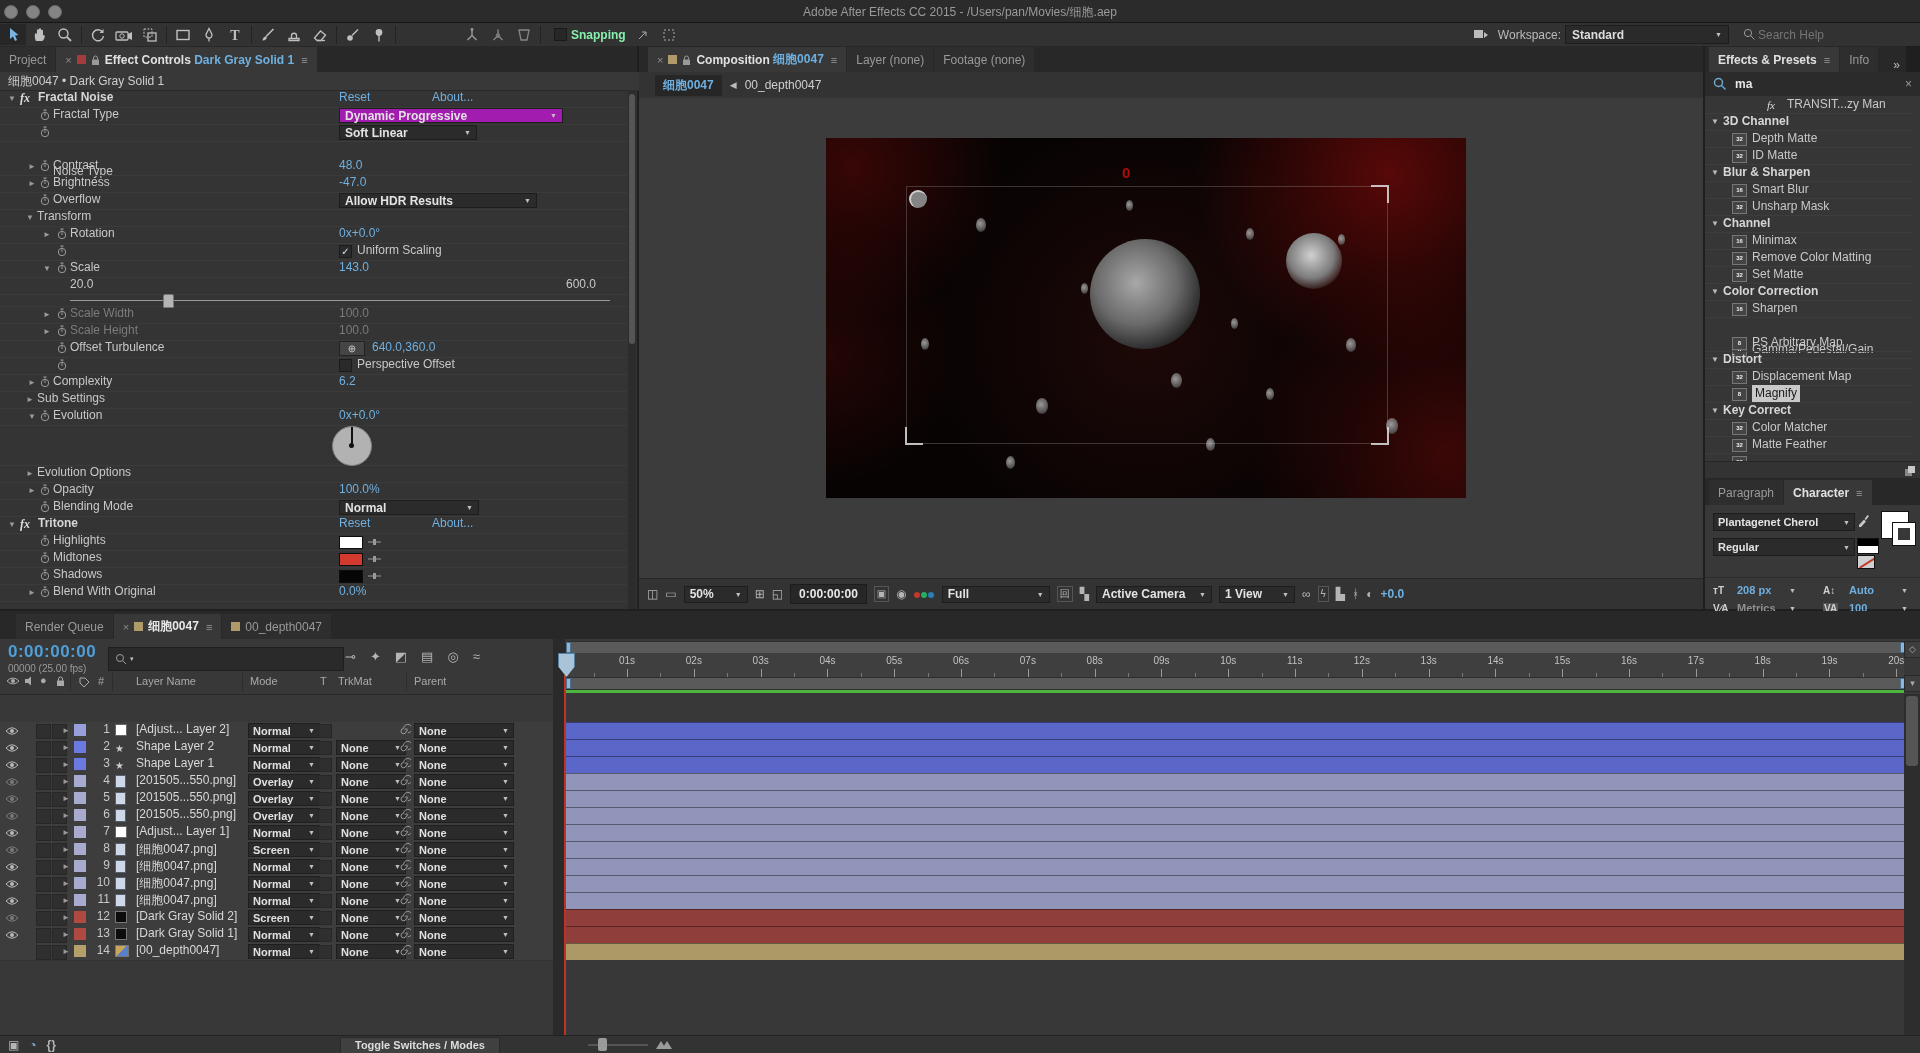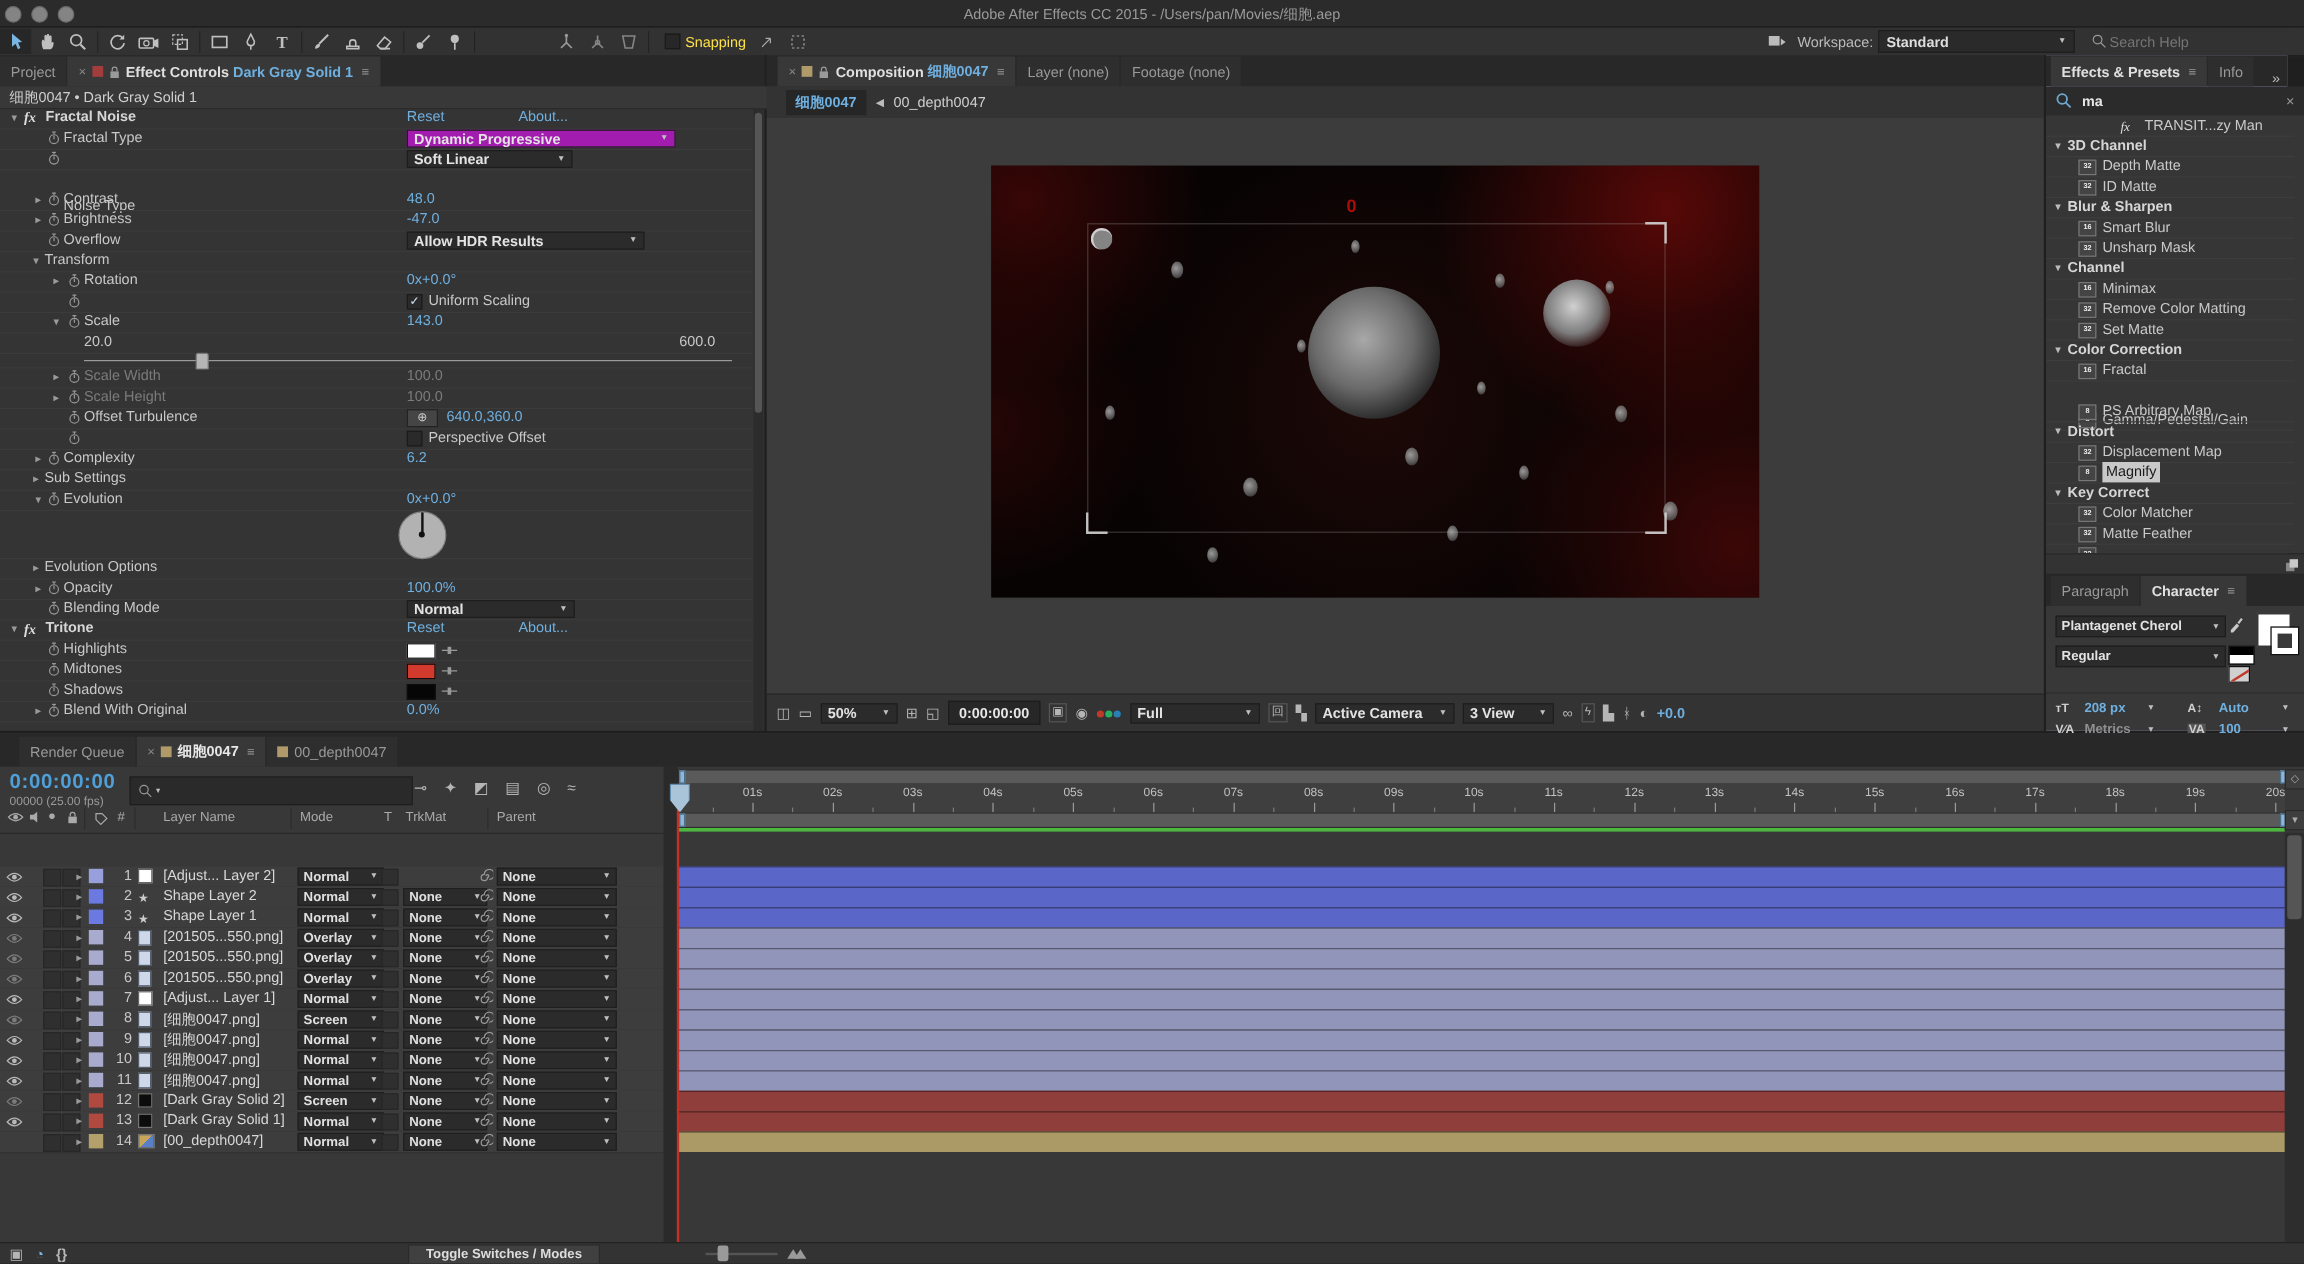--- a/index.html
+++ b/index.html
@@ -9,21 +9,21 @@
   .abs{position:absolute}
   
   #titlebar{left:0;top:0;width:1920px;height:22px;background:#2b2b2b;border-bottom:1px solid #161616}
   .tl{width:12px;height:12px;border-radius:50%;background:#848484;display:inline-block;margin:5px 4px 0 4px;border:1px solid #6a6a6a}
   #win-title{left:0;top:4px;width:1920px;text-align:center;color:#9a9a9a;font-size:12px}
   
   #toolbar{left:0;top:23px;width:1920px;height:23px;background:#323232;border-bottom:1px solid #1c1c1c;display:flex;align-items:center}
   .tool{width:26px;height:21px;display:flex;align-items:center;justify-content:center}
   .tool.active{background:#272727}
   .vsep{width:1px;height:18px;background:#232323;margin:0 3px}
-  .tb-label{color:#fde047;font-size:12px;font-weight:normal;margin:0 4px}
+  .tb-label{color:#86efac;font-size:12px;font-weight:bold;margin:0 4px}
   .tb-check{width:11px;height:11px;background:#272727;border:1px solid #1a1a1a;margin-left:10px}
   #ws-area{margin-left:auto;display:flex;align-items:center;margin-right:10px}
   .ws-drop{width:150px;height:17px;background:#2a2a2a;border:1px solid #1d1d1d;color:#ddd;font-weight:bold;
            display:flex;align-items:center;padding:0 6px}
   .ws-drop .arr{margin-left:auto}
   .help-input{width:150px;height:15px;background:#323232;border:none;outline:none;color:#bbb;font-size:12px}
   .arr{font-size:7px;color:#c0c0c0}
   
   .tabstrip{height:26px;background:#282828;display:flex;align-items:flex-end}
   .tab{height:25px;display:inline-flex;align-items:center;padding:0 9px;color:#999;font-size:12px;background:#2e2e2e;margin-right:1px}
@@ -654,21 +654,21 @@
         <span>Full</span>
         <span class="arr">▼</span>
       </span>
     <span class="ci box">回</span>
     <span class="ci">▚</span>
     <span class="dropbox" style="width:104px">
         <span>Active Camera</span>
         <span class="arr">▼</span>
       </span>
     <span class="dropbox" style="width:64px">
-        <span>3 View</span>
+        <span>1 View</span>
         <span class="arr">▼</span>
       </span>
     <span class="ci">∞</span>
     <span class="ci box">ϟ</span>
     <span class="ci">▙</span>
     <span class="ci">ᚼ</span>
     <span class="ci">◐</span>
     <span class="blue bold">+0.0</span>
   </div>
 </div>
@@ -734,21 +734,21 @@
       <div class="eprow" style="top: 170px;">
         <span class="bits">32</span>
         <span class="flab">Set Matte</span>
       </div>
       <div class="eprow" style="top: 187px;">
         <span class="garr">▼</span>
         <span class="glab">Color Correction</span>
       </div>
       <div class="eprow" style="top: 204px;">
         <span class="bits">16</span>
-        <span class="flab">Fractal</span>
+        <span class="flab">Sharpen</span>
       </div>
       <div class="eprow" style="top: 221px; margin-top: 24px;">
         <span class="bits">8</span>
         <span class="flab">Gamma/Pedestal/Gain</span>
       </div>
       <div class="eprow" style="top: 238px;">
         <span class="bits">8</span>
         <span class="flab">PS Arbitrary Map</span>
       </div>
       <div class="eprow" style="top: 255px;">

